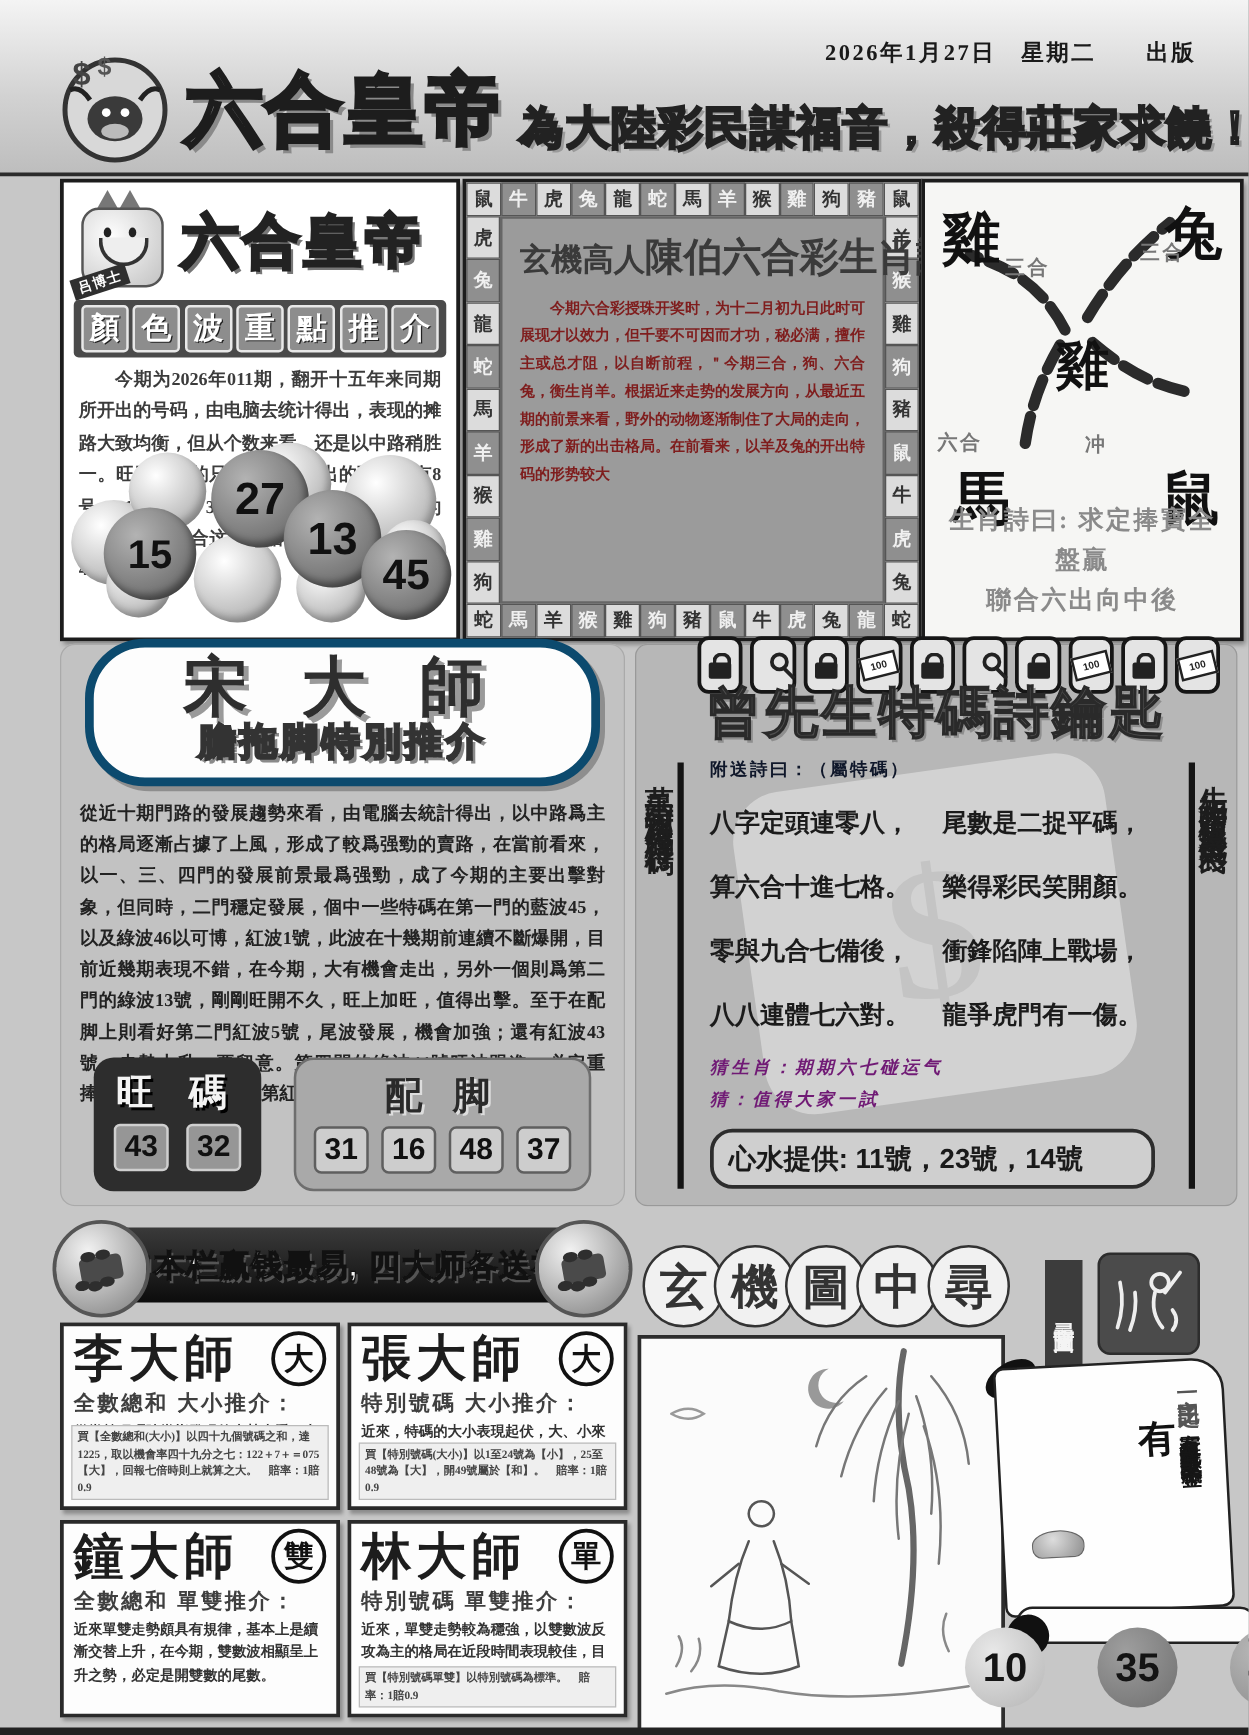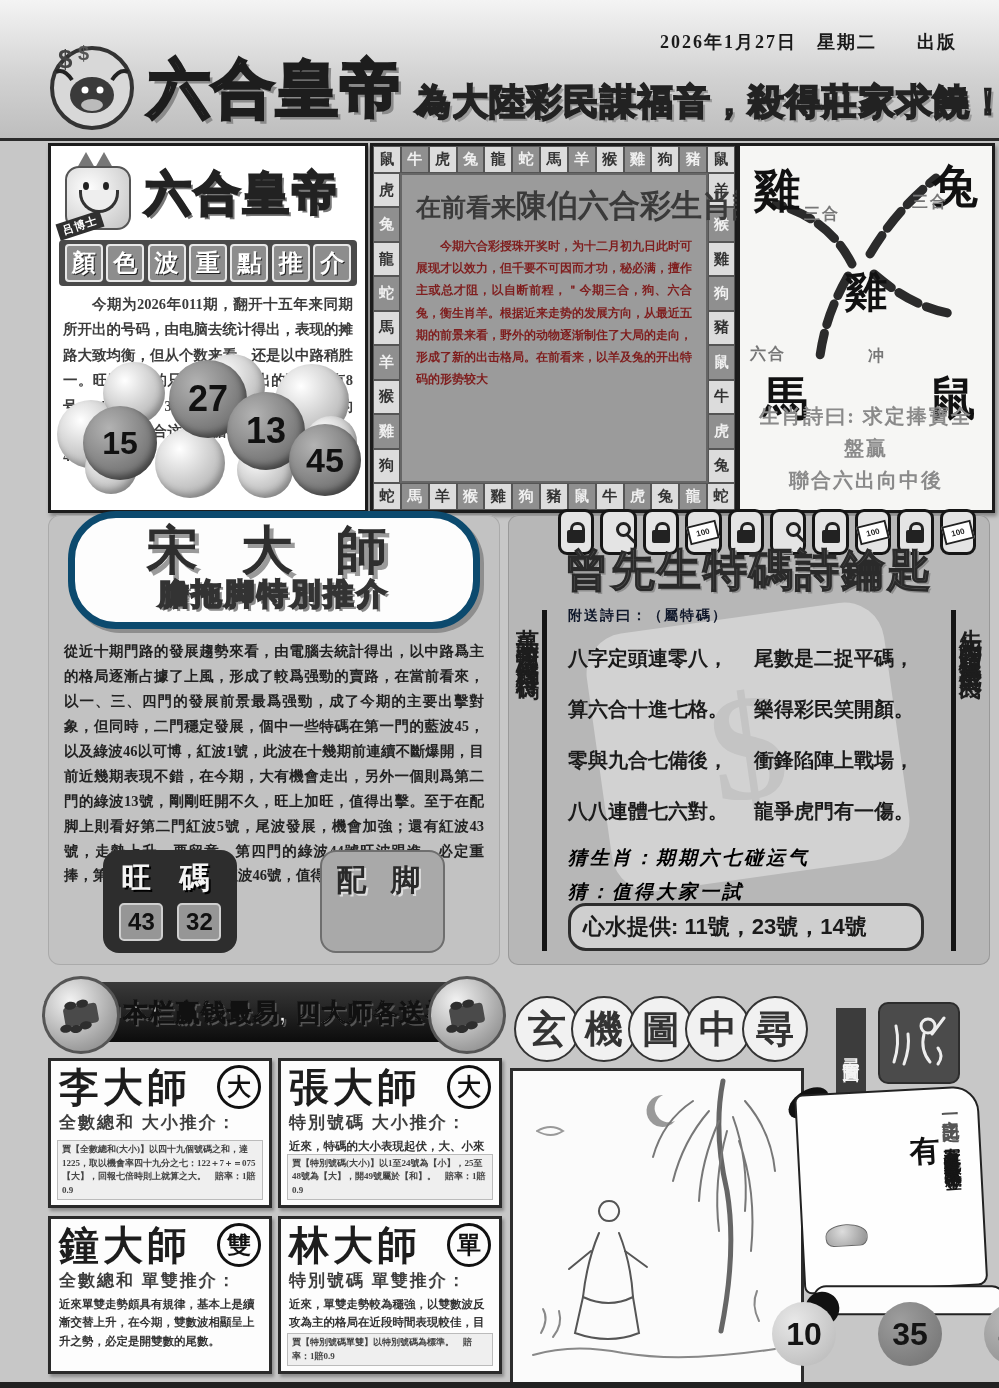--- a/index.html
+++ b/index.html
@@ -128,21 +128,21 @@
   .vbar{width:5px;background:#141414;margin:0 3px;}
   .vtext{writing-mode:vertical-rl;text-orientation:upright;font-size:23px;font-weight:900;color:#1d1d1d;
         letter-spacing:5px;line-height:1;}
   .zeng-mid{position:absolute;left:60px;right:60px;top:92px;bottom:12px;}
   .watermark{position:absolute;left:30px;top:10px;width:300px;height:260px;background:#e9e9e9;opacity:.55;
         border-radius:40px;transform:rotate(-8deg);display:flex;align-items:center;justify-content:center;
         font-size:150px;color:#cfcfcf;font-weight:bold;}
   .poem-head{position:relative;font-size:14px;font-weight:bold;color:#0f172a;letter-spacing:2px;}
   .poem-grid{position:relative;display:grid;grid-template-columns:1fr 1fr;column-gap:10px;row-gap:24px;
         margin-top:20px;font-size:20px;font-weight:900;font-family:"Liberation Sans",sans-serif;color:#1b1b1b;}
-  .guess{position:relative;font-size:19px;font-weight:bold;color:#000000;margin-top:20px;letter-spacing:3px;
+  .guess{position:relative;font-size:14px;font-weight:bold;color:#701a75;margin-top:20px;letter-spacing:3px;
         font-style:italic;}
   .guess2{margin-top:8px;}
   .tipsbox{position:absolute;left:0;right:6px;bottom:2px;border:3px solid #2d2d2d;border-radius:18px;
         background:#cfcfcf;padding:6px 12px;font-size:22px;font-weight:900;font-family:"Liberation Sans",sans-serif;}
 
   
   .banner{position:absolute;left:48px;top:976px;width:452px;height:72px;}
   .banner-bar{position:absolute;left:40px;right:40px;top:6px;bottom:6px;background:linear-gradient(#3a3a3a,#0c0c0c);
         border-radius:8px;display:flex;align-items:center;justify-content:center;}
   .banner-text{font-size:25px;font-weight:900;font-family:"Liberation Sans",sans-serif;color:#f4f4f4;
@@ -313,21 +313,21 @@
         <span class="ztile">雞</span>
         <span class="ztile zalt">狗</span>
         <span class="ztile">豬</span>
         <span class="ztile zalt">鼠</span>
         <span class="ztile">牛</span>
         <span class="ztile zalt">虎</span>
         <span class="ztile">兔</span>
       </div>
     <div class="z-inner">
       <div class="z-title">
-        <span class="small">在前看来</span><span class="big">陳伯六合彩生肖論</span>
+        <span class="small">玄機高人</span><span class="big">陳伯六合彩生肖論</span>
       </div>
       <div class="z-body">今期六合彩授珠开奖时，为十二月初九日此时可展现才以效力，但千要不可因而才功，秘必满，擅作主或总才阻，以自断前程，＂今期三合，狗、六合兔，衡生肖羊。根据近来走势的发展方向，从最近五期的前景来看，野外的动物逐渐制住了大局的走向，形成了新的出击格局。在前看来，以羊及兔的开出特码的形势较大</div>
     </div>
   </div>
 
   <div class="panel p-pin">
     <svg class="pin-svg" width="246" height="250" viewBox="0 0 246 250">
       <g fill="none" stroke="#2b2b2b" stroke-width="9" stroke-linecap="round" stroke-dasharray="22 9">
         <path d="M112,118 C95,85 70,68 36,58"></path>
         <path d="M130,108 C148,78 168,55 196,32"></path>
@@ -359,20 +359,26 @@
     <div class="song-boxes">
       <div class="hotbox">
         <div class="lbl">旺 碼</div>
         <div class="nums">
           <span>43</span>
           <span>32</span>
         </div>
       </div>
       <div class="legbox">
         <div class="lbl">配 脚</div>
+        <div class="nums">
+          <span>31</span>
+          <span>16</span>
+          <span>48</span>
+          <span>37</span>
+        </div>
       </div>
     </div>
   </div>
 
   <div class="p-zeng">
     <div class="deco-row">
         <span class="deco-tile">
           <span class="ic-lock"></span>
         </span>
         <span class="deco-tile">

